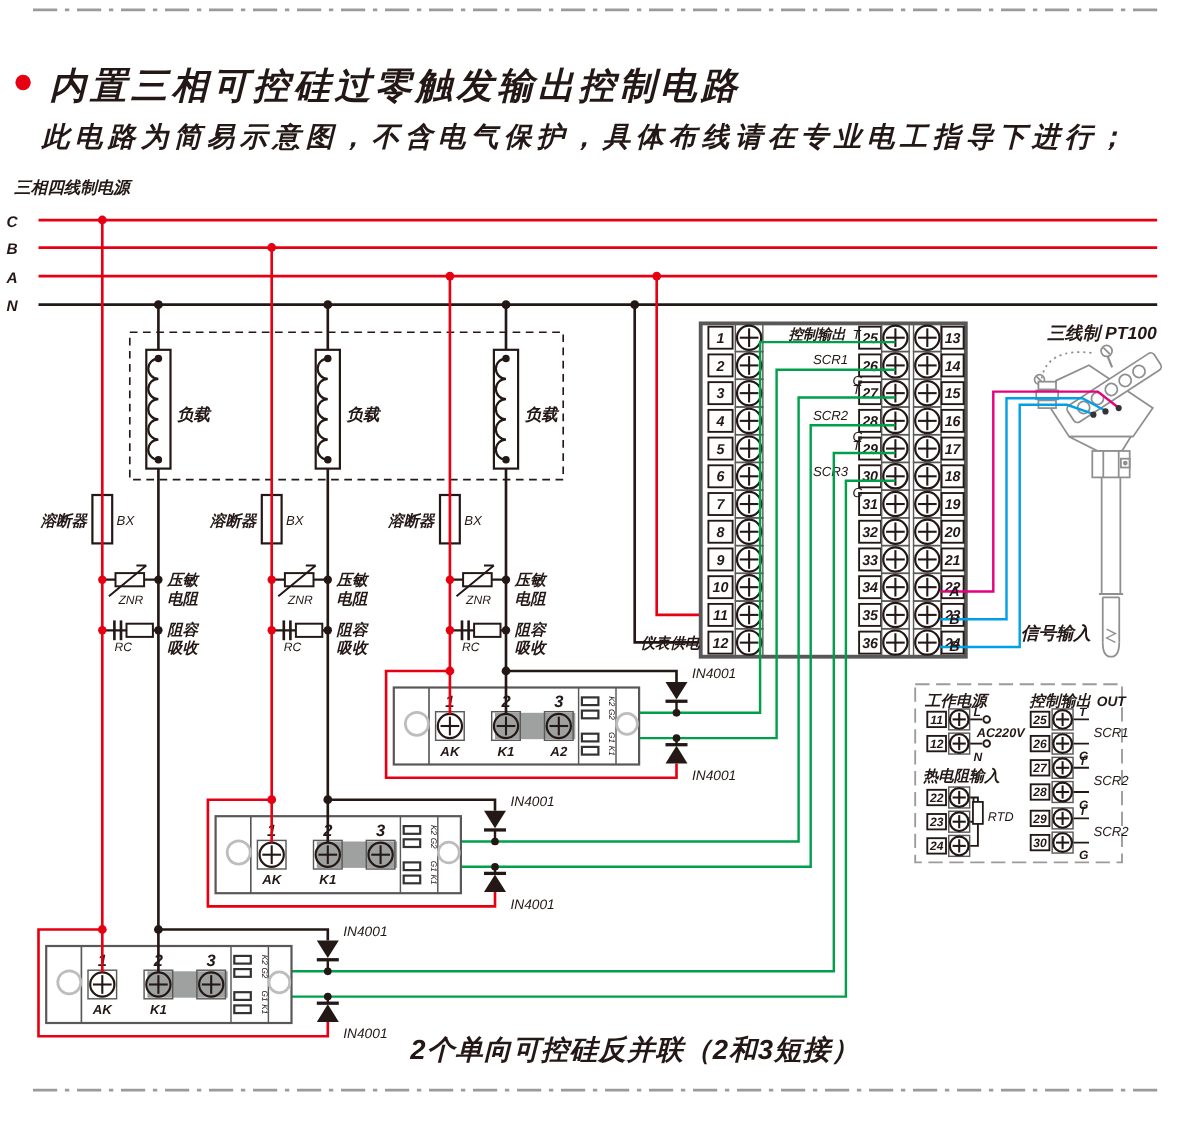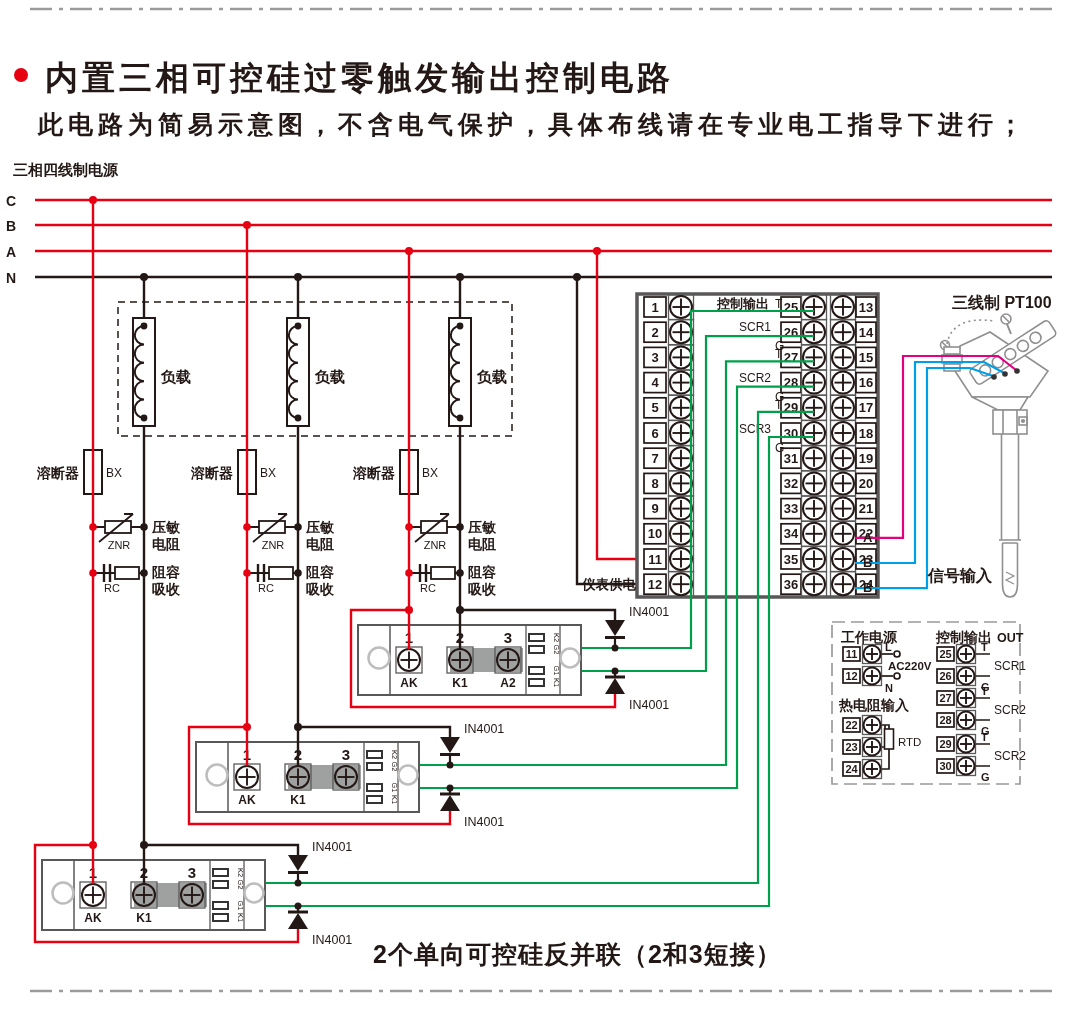--- a/index.html
+++ b/index.html
@@ -1,17 +1,17 @@
 <!DOCTYPE html>
 <html><head>
 <meta charset="utf-8">
 <style>
   html,body{margin:0;padding:0;background:#ffffff;}
   .stage{position:relative;width:1080px;height:1022px;background:#fff;overflow:hidden;
-         font-family:"Liberation Sans","DejaVu Sans",sans-serif;}
+         font-family:"Liberation Sans","DejaVu Sans",sans-serif;font-style:italic;}
   svg text{font-family:"Liberation Sans","DejaVu Sans",sans-serif;fill:#231815;}
 </style>
 </head>
 <body>
 
 <div class="stage">
 <svg width="1080" height="1022" viewBox="0 0 1080 1022">
 
   <line x1="30" y1="9" x2="1052" y2="9" stroke="#9b9b9b" stroke-width="2.4" stroke-dasharray="22 7 4 7"></line>
   <line x1="30" y1="991" x2="1052" y2="991" stroke="#9b9b9b" stroke-width="2.4" stroke-dasharray="22 7 4 7"></line>

